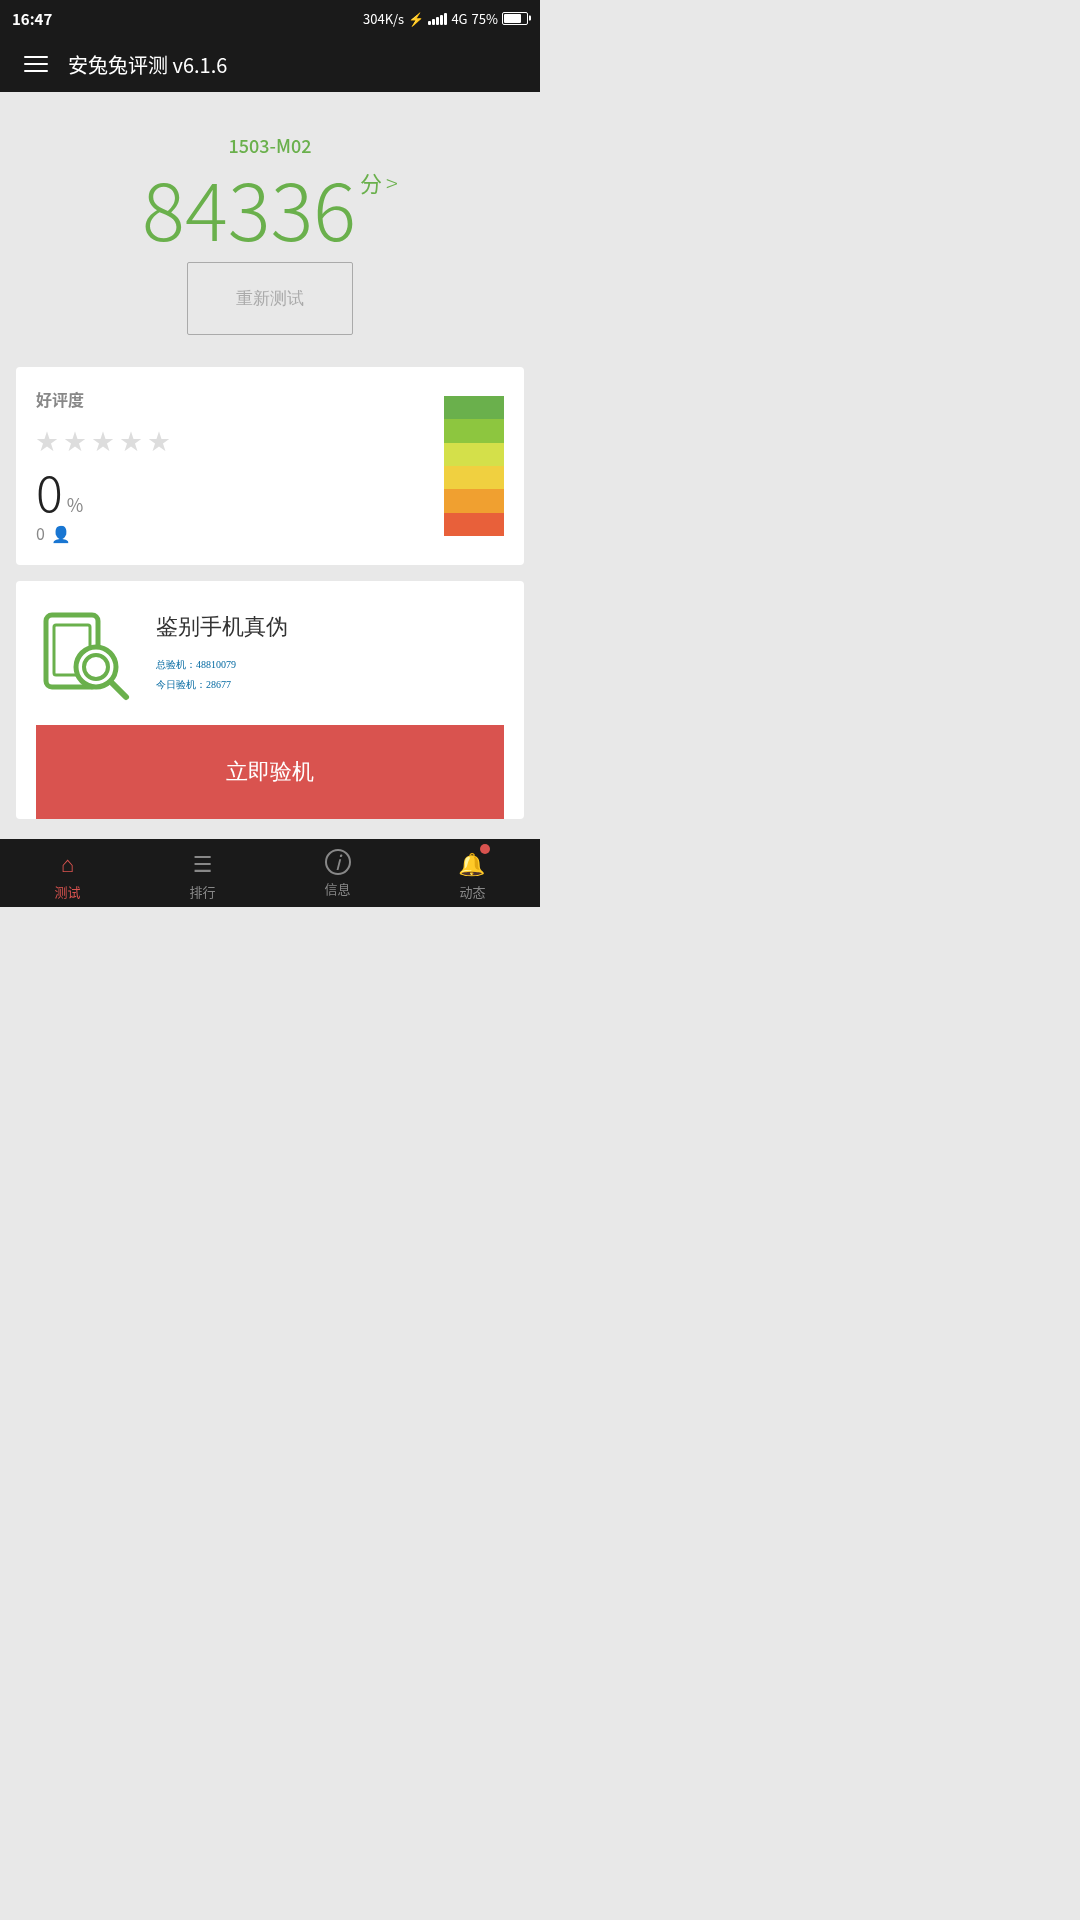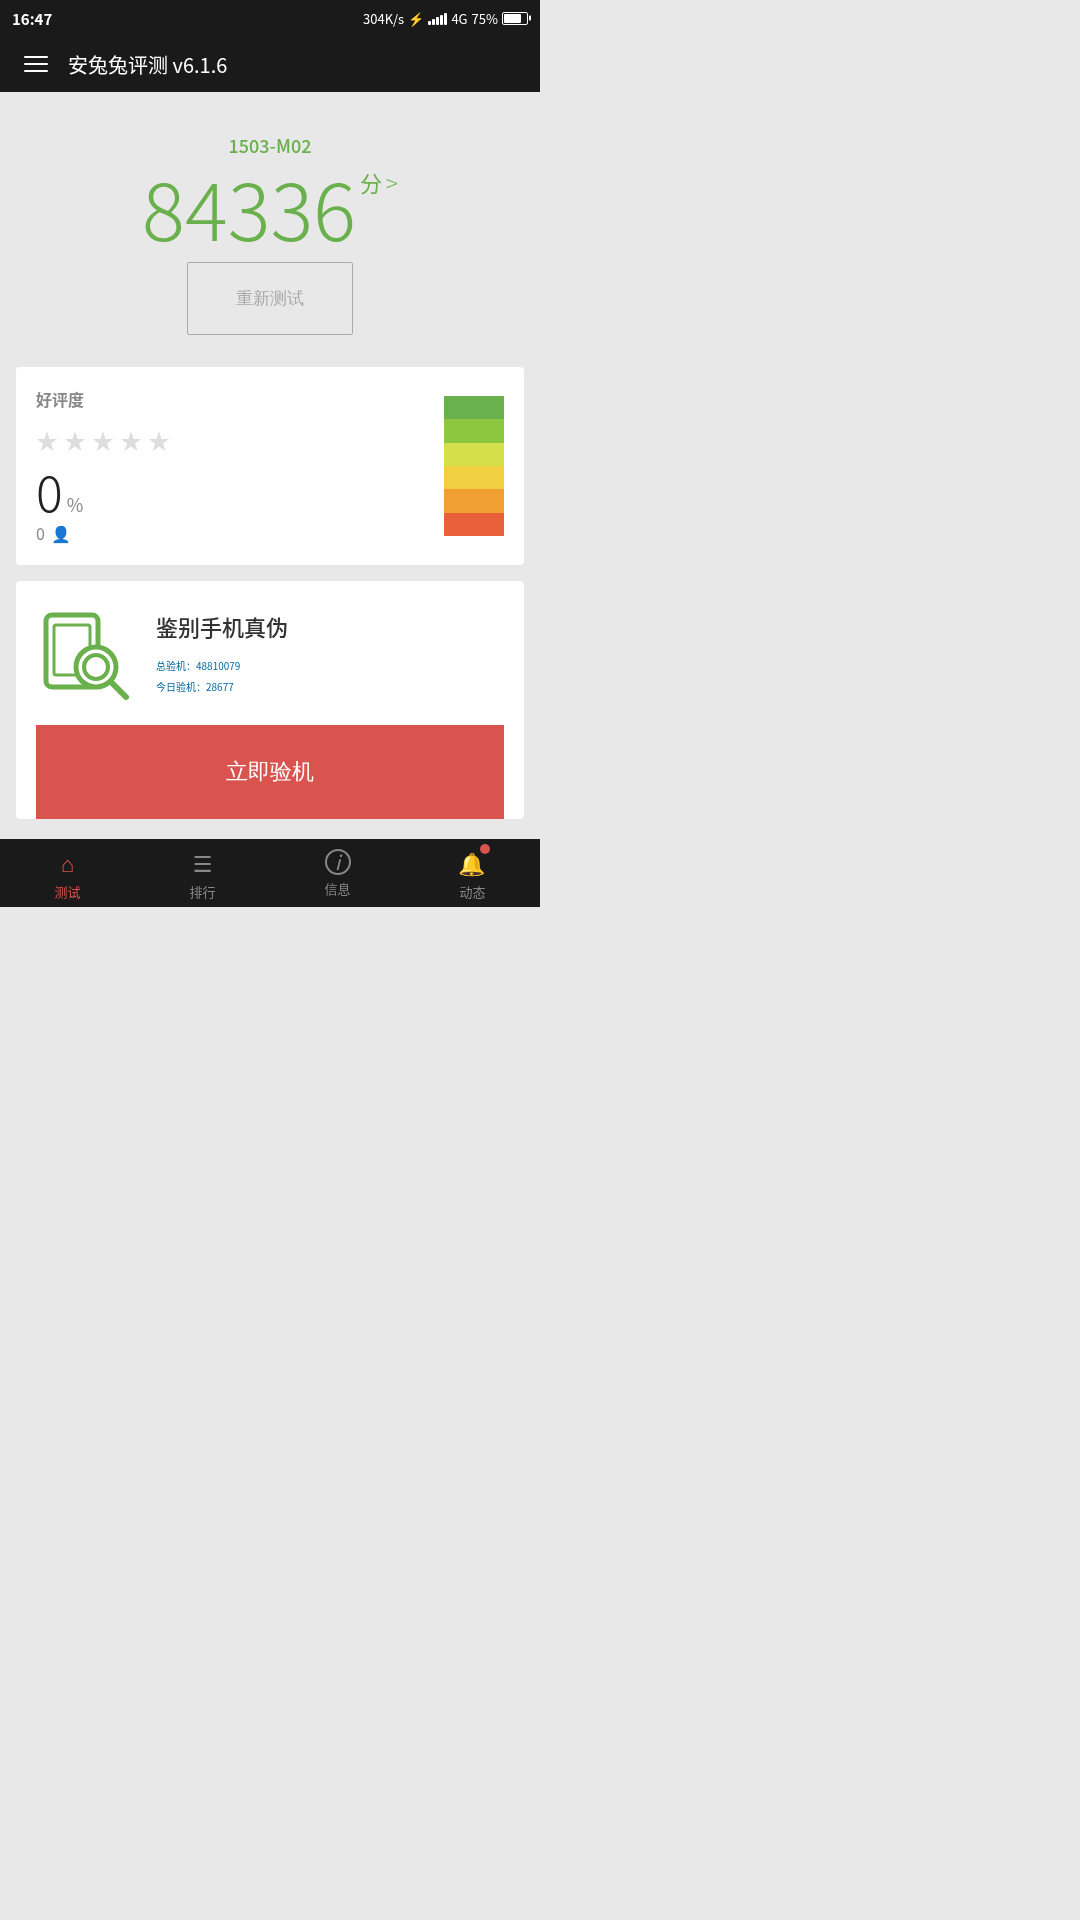--- a/index.html
+++ b/index.html
@@ -233,20 +233,21 @@
 
     
     .verify-card {
       padding: 24px 20px 0;
     }
     .verify-content {
       display: flex;
       align-items: center;
       gap: 20px;
       padding-bottom: 20px;
+      font-family: Liberation Serif, serif;
     }
     .verify-icon-wrap {
       width: 100px;
       height: 100px;
       flex-shrink: 0;
     }
     .verify-icon-svg {
       width: 100px;
       height: 100px;
     }

